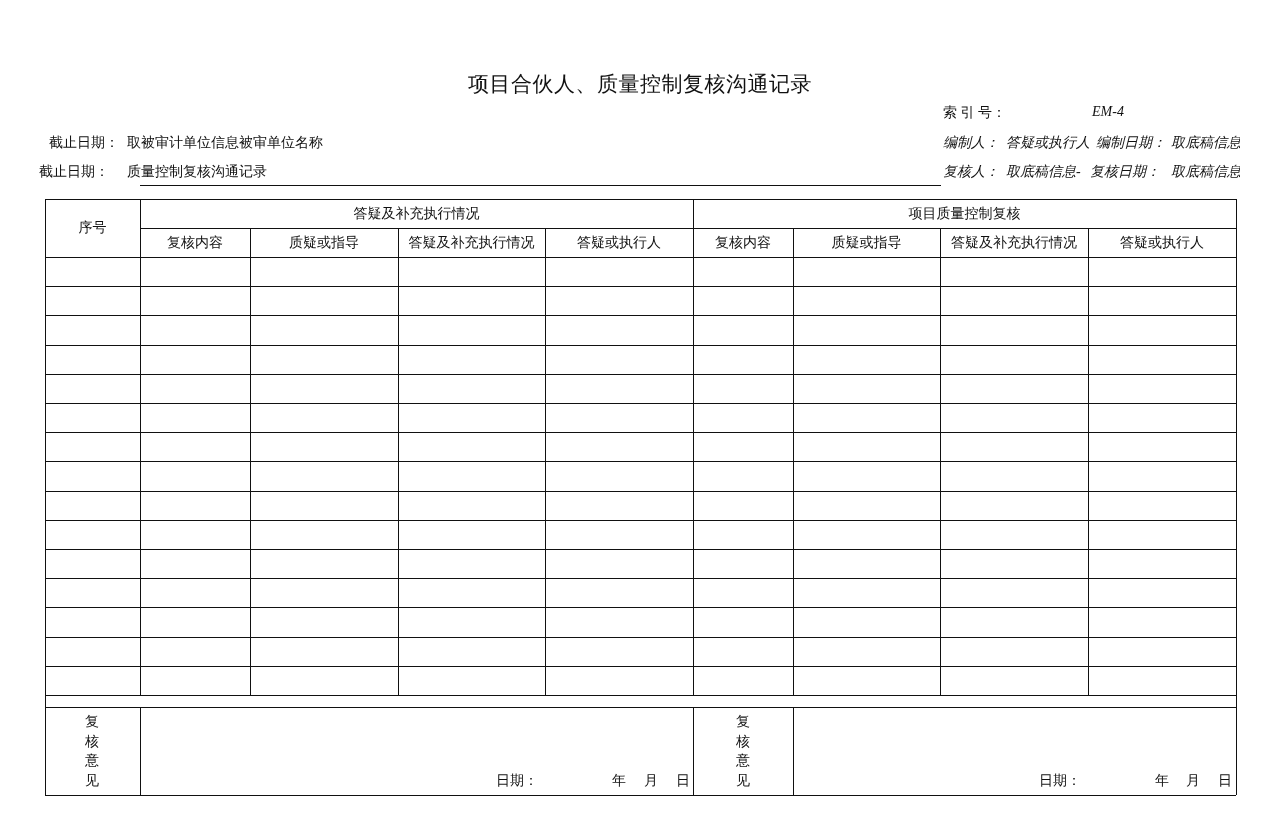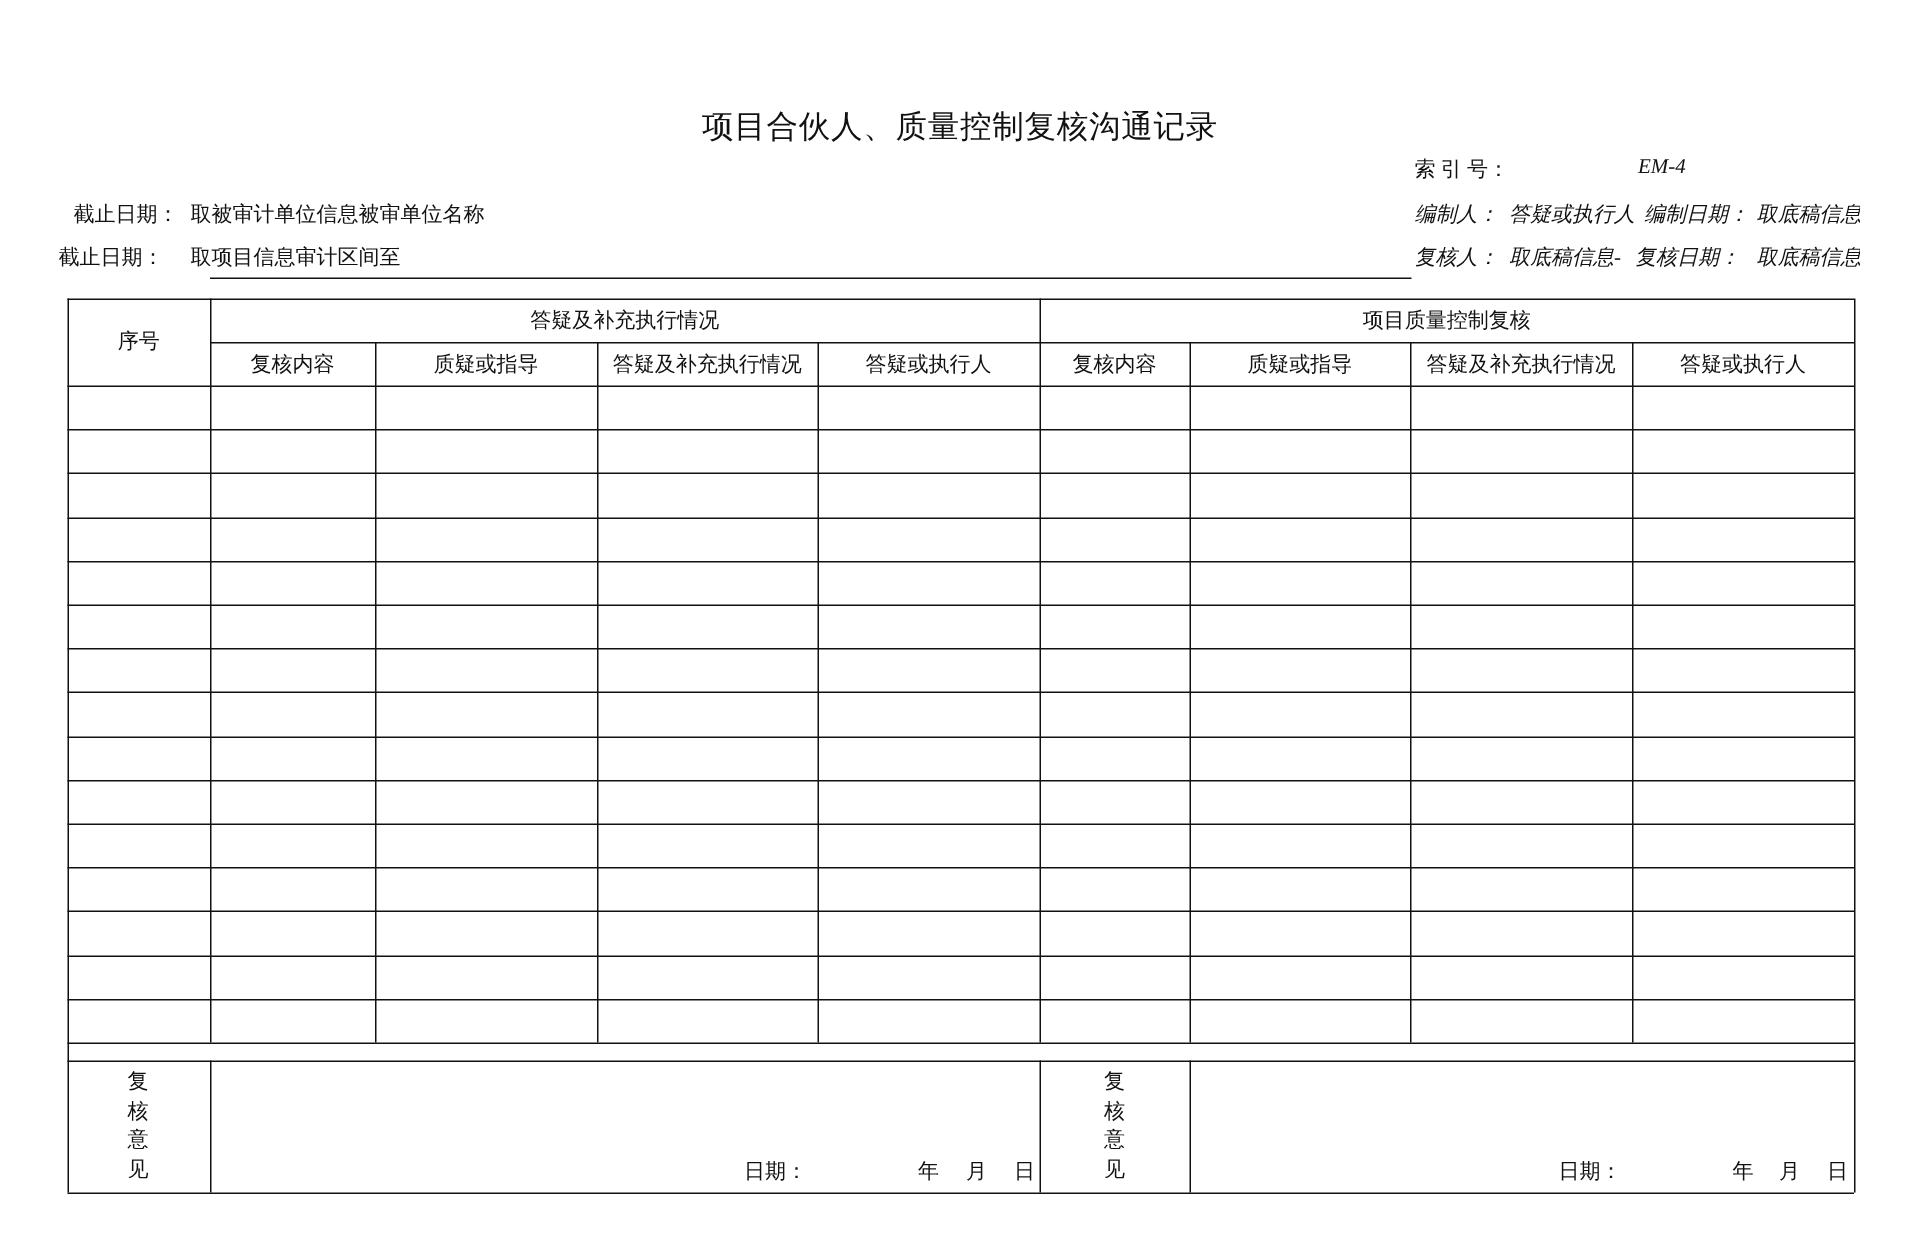--- a/index.html
+++ b/index.html
@@ -29,21 +29,21 @@
 <div class="abs meta clip" style="left:1171px; top:134px; width:69px;">取底稿信息</div>
 
 <div class="abs meta clip" style="left:943px; top:163px; width:78px;">复核人：</div>
 <div class="abs meta clip" style="left:1006px; top:163px; width:84px;">取底稿信息-</div>
 <div class="abs meta clip" style="left:1090px; top:163px; width:82px;">复核日期：</div>
 <div class="abs meta clip" style="left:1171px; top:163px; width:69px;">取底稿信息</div>
 
 <div class="abs meta" style="left:49px; top:134px;">截止日期：</div>
 <div class="abs meta" style="left:127px; top:134px;">取被审计单位信息被审单位名称</div>
 <div class="abs meta" style="left:39px; top:163px;">截止日期：</div>
-<div class="abs meta" style="left:127px; top:163px;">取项目信息审计区间至</div>
+<div class="abs meta" style="left:127px; top:163px;">质量控制复核沟通记录</div>
 <div class="underline"></div>
 
 <div id="grid">
     <div class="hline" style="left: 45px; width: 1191px; top: 199px;"></div>
     <div class="hline" style="left: 140px; width: 1096px; top: 228px;"></div>
     <div class="hline" style="left: 45px; width: 1191px; top: 257px;"></div>
     <div class="hline" style="left: 45px; width: 1191px; top: 286px;"></div>
     <div class="hline" style="left: 45px; width: 1191px; top: 315px;"></div>
     <div class="hline" style="left: 45px; width: 1191px; top: 345px;"></div>
     <div class="hline" style="left: 45px; width: 1191px; top: 374px;"></div>

